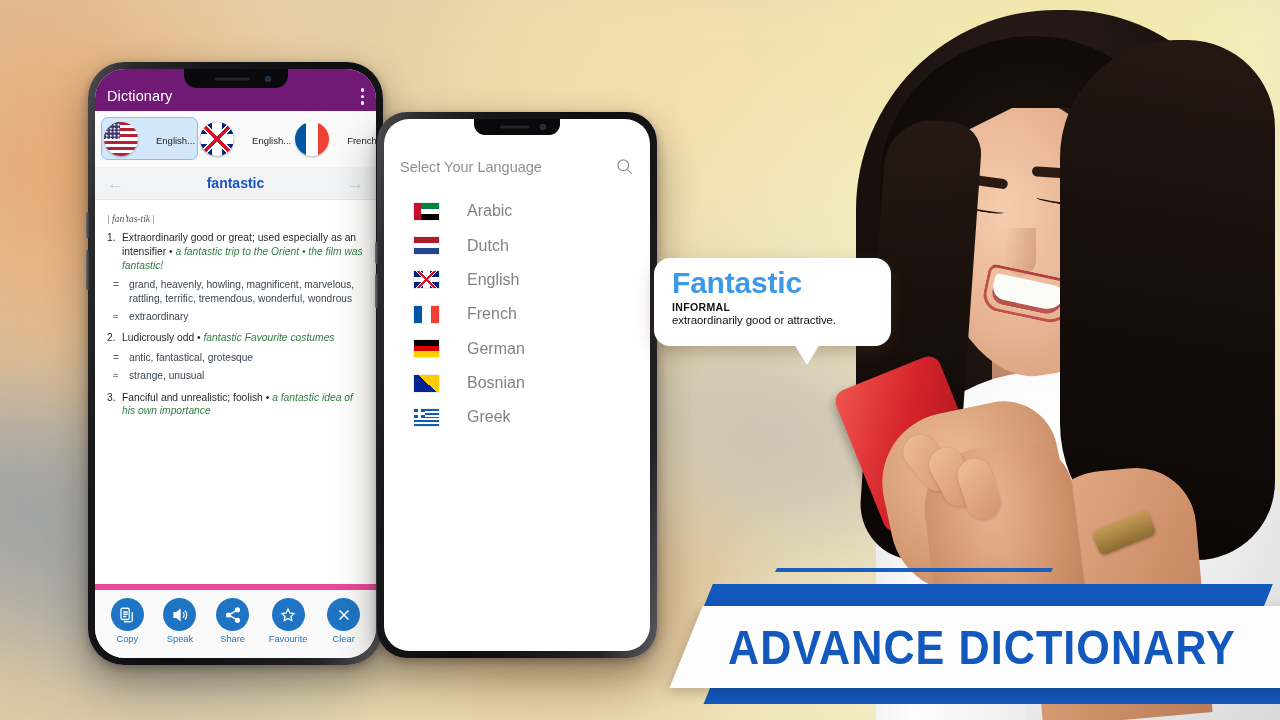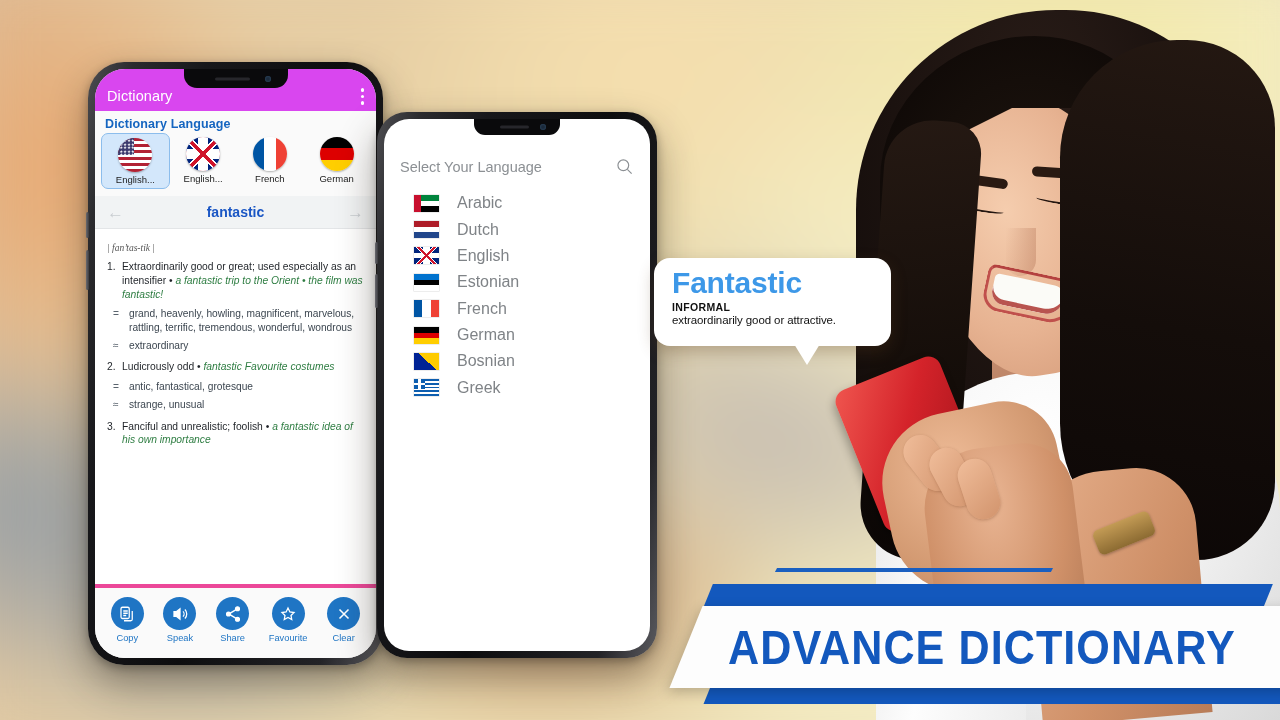--- a/index.html
+++ b/index.html
@@ -56,43 +56,43 @@
   #phone1 { left: 88px; top: 62px; width: 295px; height: 603px; border-radius: 36px; }
   #phone1 .phone-inner { border-radius: 30px; }
   #phone1 .notch { top: 7px; width: 104px; height: 19px; border-radius: 0 0 13px 13px; }
   .side-btn {
     position: absolute; left: -2px; width: 3px; border-radius: 2px;
     background: linear-gradient(90deg,#6a6a70,#3a3a3e);
   }
 
   
   .appbar {
-    position: relative; height: 42px; background: #d946ef;
+    position: relative; height: 42px; background: #701a75;
     display: flex; align-items: center; padding: 0 12px;
   }
   .appbar-title {
     color: #fff; font-size: 14.5px; letter-spacing: .1px;
     margin-top: 11px;
   }
   .kebab {
     position: absolute; right: 12px; top: 50%; transform: translateY(-2px);
     display: flex; flex-direction: column; gap: 3px;
   }
   .kebab i { width: 3.5px; height: 3.5px; border-radius: 50%; background: #fff; display: block; }
 
   
   .langstrip { background: #fafafa; padding: 6px 0 7px 0; }
   .langstrip h4 {
     font-size: 12.5px; color: #1565c0; font-weight: 700;
     padding: 0 10px 2px; letter-spacing: .1px;
   }
   .langrow { display: flex; padding: 0 6px; }
   .langchip {
-    flex: 1; display: flex; flex-direction: column; align-items: center;
-    padding: 4px 2px 3px; border-radius: 7px; position: relative;
+    flex: 1; display: flex; flex-direction: row; align-items: center;
+    padding: 4px 2px 3px; border-radius: 7px; position: relative; gap: 18px;
   }
   .langchip.sel { background: #d3e7fb; border: 1px solid #8cbdec; }
   .flagcircle {
     width: 34px; height: 34px; border-radius: 50%; overflow: hidden;
     position: relative; box-shadow: 0 1px 2px rgba(0,0,0,.3);
   }
   .langchip .lbl { font-size: 9.5px; color: #222; margin-top: 2px; white-space: nowrap; }
 
   
   .fl { position: absolute; inset: 0; }
@@ -189,21 +189,21 @@
   .sense-txt em { color: #2e7d42; font-style: italic; }
   .syn { margin: 4px 0 0 0; }
   .syn div { display: flex; gap: 7px; font-size: 10.2px; color: #3c4650; line-height: 1.34; margin-top: 4px; padding-left: 6px; }
   .syn div .sym { flex: 0 0 9px; color: #5a646e; }
 
   
   .actionbar {
     position: absolute; left: 0; right: 0; bottom: 0; height: 74px;
     background: #fafafa; display: flex; align-items: center;
     justify-content: space-around; padding: 0 6px 6px;
-    border-top: 4px solid #ec4899;
+    border-top: 6px solid #ec4899;
   }
   .act { display: flex; flex-direction: column; align-items: center; gap: 3px; }
   .act .circ {
     width: 33px; height: 33px; border-radius: 50%; background: #1f75c4;
     display: flex; align-items: center; justify-content: center;
   }
   .act .circ svg { width: 18px; height: 18px; fill: none; stroke: #fff; stroke-width: 1.7; }
   .act .nm { font-size: 9.3px; color: #1f75c4; }
 
   
@@ -211,21 +211,21 @@
   #phone2 .phone-inner { border-radius: 25px; }
   #phone2 .notch { top: 7px; width: 86px; height: 16px; border-radius: 0 0 11px 11px; }
   .selhead {
     display: flex; align-items: center; justify-content: space-between;
     padding: 38px 16px 8px 16px;
   }
   .selhead .t { font-size: 14.5px; color: #8c9094; }
   .selhead .mag { width: 19px; height: 19px; }
   .selhead .mag svg { width: 19px; height: 19px; stroke: #8c9094; fill: none; stroke-width: 1.5; }
   .langlist { padding: 6px 0 0 0; }
-  .lli { display: flex; align-items: center; gap: 18px; padding: 4.2px 0 4.2px 30px; }
+  .lli { display: flex; align-items: center; gap: 28px; padding: 4.2px 0 4.2px 30px; margin-top: 8px; }
   .lli .fg {
     width: 25px; height: 17px; position: relative; overflow: hidden; flex: 0 0 25px;
     box-shadow: 0 0 0 .5px rgba(0,0,0,.14);
   }
   .lli .nm { font-size: 16px; color: #7f8387; }
 
   
   #woman { position: absolute; right: 0; top: 0; width: 520px; height: 720px; overflow: hidden; }
   .w-neck { position:absolute; left:232px; top:330px; width:88px; height:90px; background: linear-gradient(180deg,#c89072,#b57e61); border-radius:20px; }
   .w-shirt {
@@ -423,21 +423,20 @@
     <div class="appbar">
       <div class="appbar-title">Dictionary</div>
       <div class="kebab">
           <i></i>
           <i></i>
           <i></i>
         </div>
     </div>
 
     <div class="langstrip">
-      <h4>Dictionary Language</h4>
       <div class="langrow">
 
         <div class="langchip sel">
           <div class="flagcircle">
             <div class="fl fl-us">
                 <div class="stars">★★★★★★<br>★★★★★<br>★★★★★★<br>★★★★★<br>★★★★★★</div>
               </div>
           </div>
           <div class="lbl">English...</div>
         </div>
@@ -599,26 +598,20 @@
         <span class="nm">Dutch</span>
       </div>
       <div class="lli">
         <span class="fg">
             <span class="fl fl-uk"></span>
           </span>
         <span class="nm">English</span>
       </div>
       <div class="lli">
         <span class="fg">
-            <span class="fl fl-ee"></span>
-          </span>
-        <span class="nm">Estonian</span>
-      </div>
-      <div class="lli">
-        <span class="fg">
             <span class="fl fl-fr"></span>
           </span>
         <span class="nm">French</span>
       </div>
       <div class="lli">
         <span class="fg">
             <span class="fl fl-de"></span>
           </span>
         <span class="nm">German</span>
       </div>

